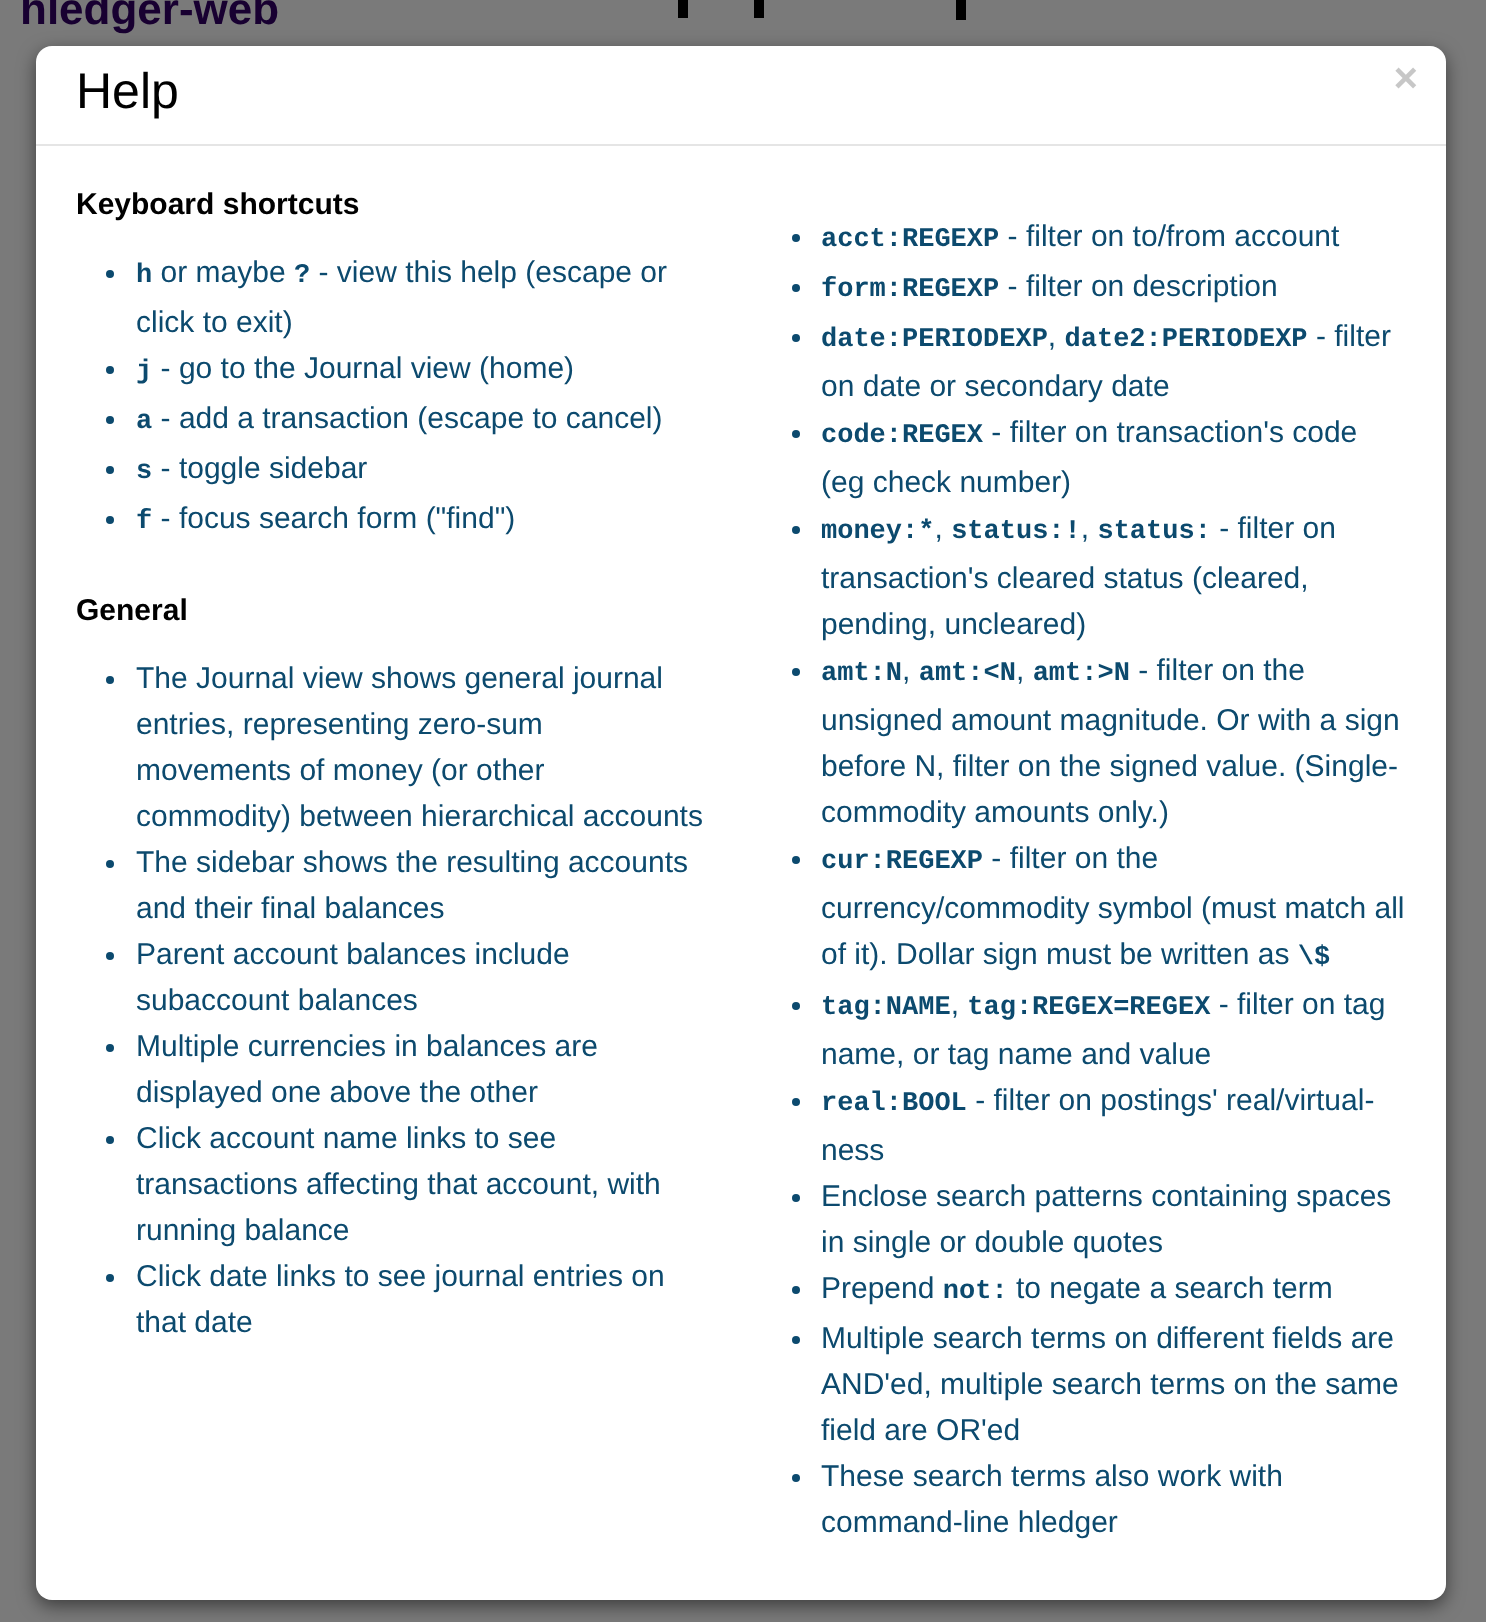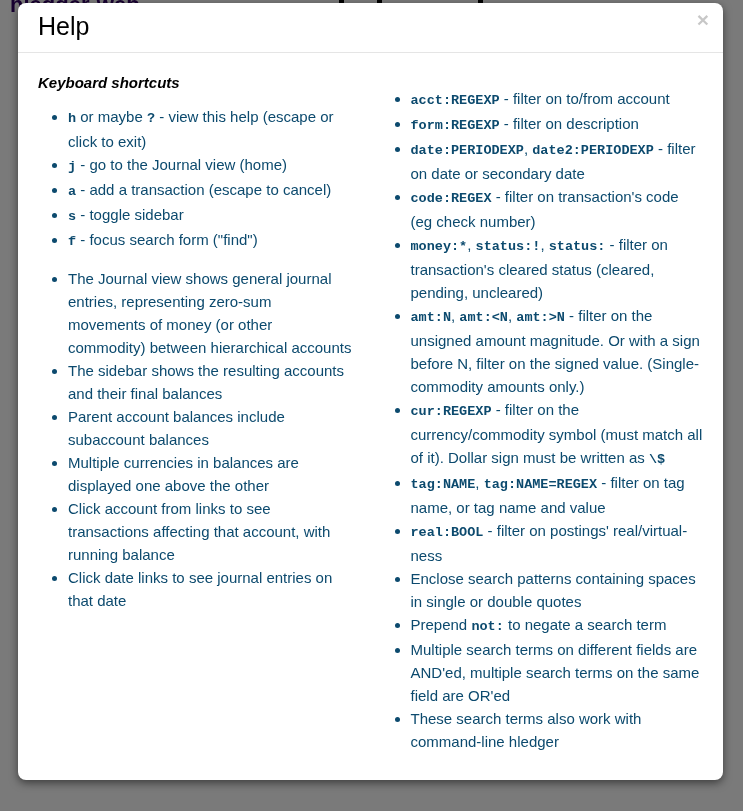--- a/index.html
+++ b/index.html
@@ -25,21 +25,21 @@
   .bg-mark.m3 { left: 478px; height: 10px; }
 
   
   .backdrop {
     position: absolute; inset: 0;
     background: rgba(0,0,0,0.52);
   }
 
   
   .modal-box {
-    position: absolute; left: 18px; top: 3px;
+    position: absolute; left: 18px; top: 23px;
     width: 705px; height: 777px;
     background: #fff;
     border-radius: 8px;
     box-shadow: 0 3px 9px rgba(0,0,0,0.5);
     overflow: hidden;
   }
   .modal-header {
     position: relative;
     padding: 11px 20px 13px 20px;
     border-bottom: 1px solid #e5e5e5;
@@ -54,21 +54,20 @@
   }
 
   .modal-body { display: flex; padding: 20px; }
   .col { width: 50%; }
   .col-left  { padding-right: 18px; }
   .col-right { padding-left: 14px; }
 
   .section-heading {
     font-size: 15px; font-weight: 700; color: #000;
     margin: 24px 0 0 0;
-    font-style: italic;
   }
   .section:first-child .section-heading { margin-top: 1px; }
 
   ul.help-list {
     margin: 14px 0 0 0;
     padding-left: 30px;
     list-style-type: disc;
   }
   .col-right ul.help-list { padding-left: 26px; }
   ul.help-list li {
@@ -105,41 +104,42 @@
           <div class="section-heading">Keyboard shortcuts</div>
           <ul class="help-list">
             <li><span class="code">h</span> or maybe <span class="code">?</span> - view this help (escape or click to exit)</li>
             <li><span class="code">j</span> - go to the Journal view (home)</li>
             <li><span class="code">a</span> - add a transaction (escape to cancel)</li>
             <li><span class="code">s</span> - toggle sidebar</li>
             <li><span class="code">f</span> - focus search form ("find")</li>
           </ul>
         </div>
         <div class="section">
+          <div class="section-heading">General</div>
           <ul class="help-list">
             <li>The Journal view shows general journal entries, representing zero-sum movements of money (or other commodity) between hierarchical accounts</li>
             <li>The sidebar shows the resulting accounts and their final balances</li>
             <li>Parent account balances include subaccount balances</li>
             <li>Multiple currencies in balances are displayed one above the other</li>
-            <li>Click account from links to see transactions affecting that account, with running balance</li>
+            <li>Click account name links to see transactions affecting that account, with running balance</li>
             <li>Click date links to see journal entries on that date</li>
           </ul>
         </div>
       </div>
     <div class="col col-right">
         <div class="section">
           <ul class="help-list">
             <li><span class="code">acct:REGEXP</span> - filter on to/from account</li>
             <li><span class="code">form:REGEXP</span> - filter on description</li>
             <li><span class="code">date:PERIODEXP</span>, <span class="code">date2:PERIODEXP</span> - filter on date or secondary date</li>
             <li><span class="code">code:REGEX</span> - filter on transaction's code (eg check number)</li>
             <li><span class="code">money:*</span>, <span class="code">status:!</span>, <span class="code">status:</span> - filter on transaction's cleared status (cleared, pending, uncleared)</li>
             <li><span class="code">amt:N</span>, <span class="code">amt:&lt;N</span>, <span class="code">amt:&gt;N</span> - filter on the unsigned amount magnitude. Or with a sign before N, filter on the signed value. (Single-commodity amounts only.)</li>
             <li><span class="code">cur:REGEXP</span> - filter on the currency/commodity symbol (must match all of it). Dollar sign must be written as <span class="code">\$</span></li>
-            <li><span class="code">tag:NAME</span>, <span class="code">tag:NAME=REGEX</span> - filter on tag name, or tag name and value</li>
+            <li><span class="code">tag:NAME</span>, <span class="code">tag:REGEX=REGEX</span> - filter on tag name, or tag name and value</li>
             <li><span class="code">real:BOOL</span> - filter on postings' real/virtual-ness</li>
             <li>Enclose search patterns containing spaces in single or double quotes</li>
             <li>Prepend <span class="code">not:</span> to negate a search term</li>
             <li>Multiple search terms on different fields are AND'ed, multiple search terms on the same field are OR'ed</li>
             <li>These search terms also work with command-line hledger</li>
           </ul>
         </div>
       </div>
   </div>
 </div>

